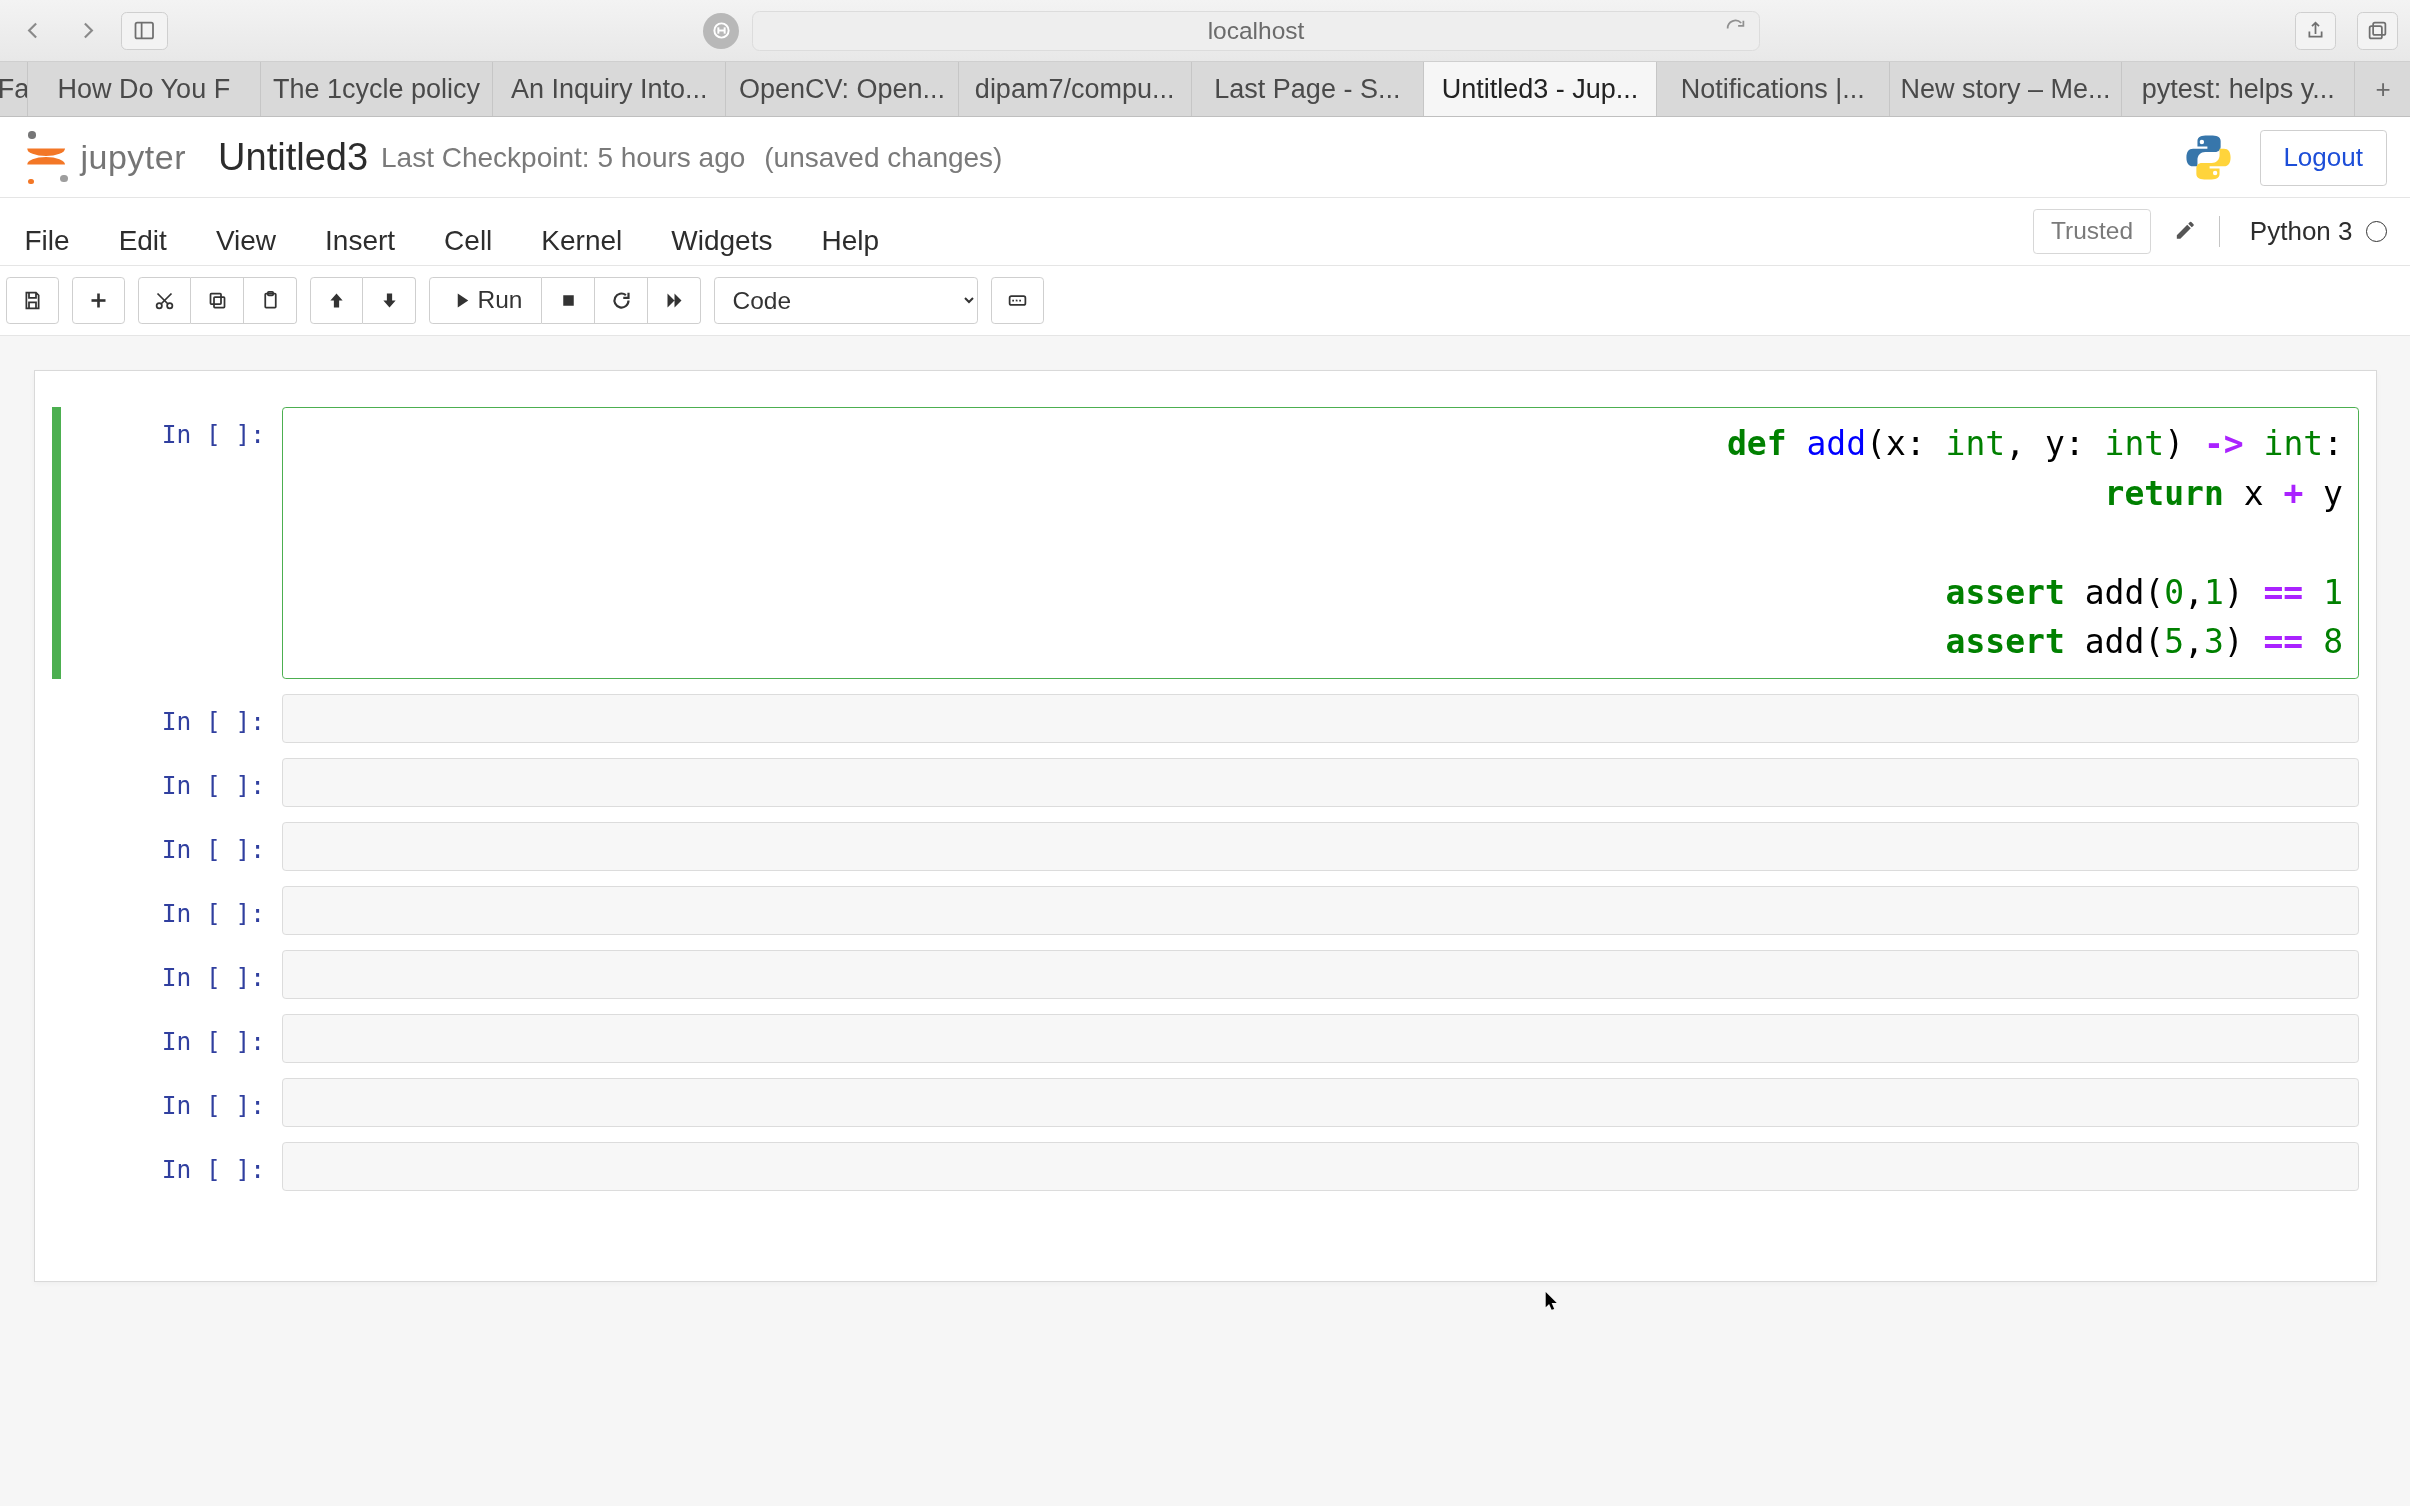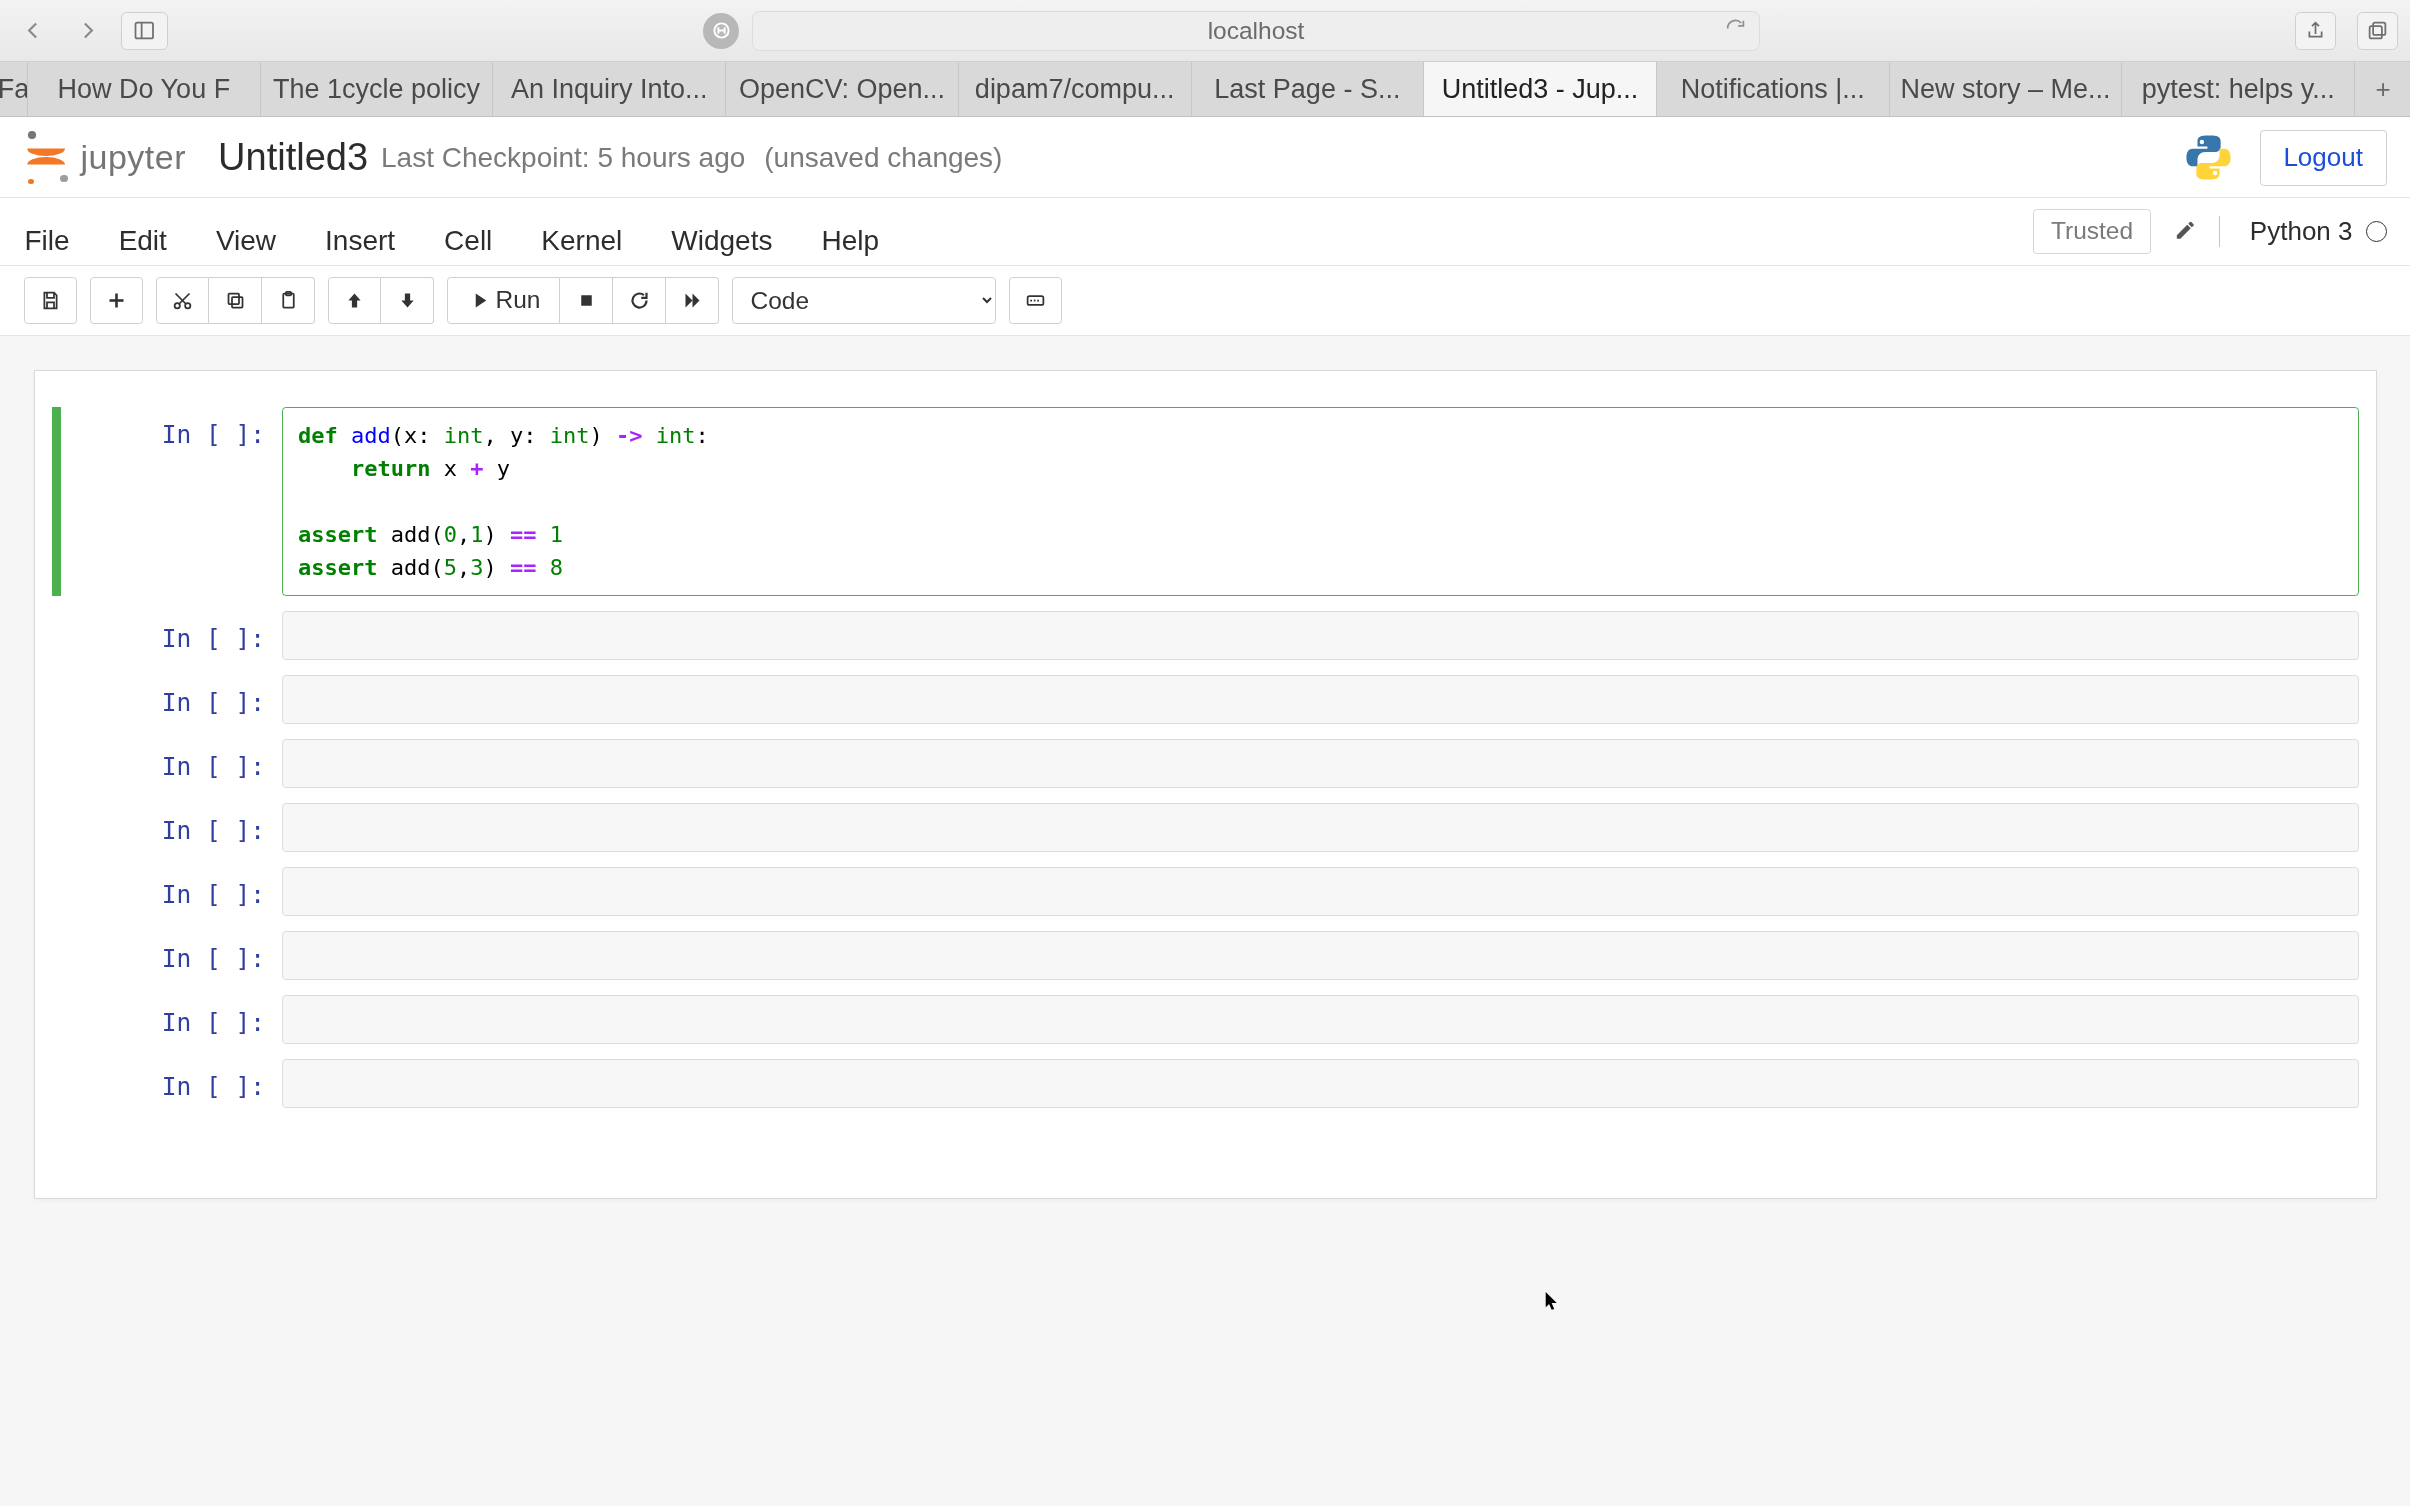--- a/index.html
+++ b/index.html
@@ -47,37 +47,37 @@
 .jp-menubar { background:#fff; border-bottom:0.9px solid #e5e5e5; padding: 0 24.5px; display:flex; align-items:center; height:68px; }
 .jp-menu { display:flex; gap:49px; }
 .jp-menu-item { font-size:28px; color:#2d2d2d;margin-top:20px; }
 .jp-menubar-right { margin-left:auto; display:flex; align-items:center; gap:22.6px; }
 .trusted { border:0.9px solid #d7d7d7; padding:7.5px 17px; font-size:24.5px; color:#7a7a7a; border-radius:3.8px; }
 .pencil-icon { color:#555; }
 .kernel-name { font-size:26px; color:#2d2d2d; border-left:1.9px solid #c5c5c5; padding-left:30px; display:flex; align-items:center; gap:13px; }
 .kernel-ind { width:21px; height:21px; border:1.9px solid #333; border-radius:50%; }
 
 
-.jp-toolbar { background:#fff; border-bottom:0.9px solid #e5e5e5; height:70px; padding: 0 24px; display:flex; align-items:center; gap:13px; }
+.jp-toolbar { background:#fff; border-bottom:0.9px solid #e5e5e5; height:70px; padding: 0 6px; display:flex; align-items:center; gap:13px; }
 .tbtn { width:53px; height:47px; border:0.9px solid #cfcfcf; background:#fff; border-radius:3.8px; display:flex; align-items:center; justify-content:center; color:#333; }
 .tbtn-group { display:flex; }
 .tbtn-group .tbtn { border-radius:0; }
 .tbtn-group .tbtn:first-child { border-radius:3.8px 0 0 3.8px; }
 .tbtn-group .tbtn:last-child { border-radius:0 3.8px 3.8px 0; border-left:none;}
 .tbtn-group .tbtn + .tbtn { border-left:none; }
 .tbtn svg { width:21px; height:21px; }
 .run-btn { width:auto; padding: 0 19px; gap:7.5px; font-size:24.5px; }
 .cell-type { width:264px; height:47px; border:0.9px solid #cfcfcf; border-radius:3.8px; font-size:24.5px; padding:0 13px; background:#fff; color:#333; }
 
 
 .nb-scroll { background:#f6f6f6; padding: 34px; height: calc(1507px - 62px - 55px - 77px - 68px - 70px); overflow:hidden; }
 .nb-container { background:#fff; border:0.9px solid #d9d9d9; box-shadow: 0 1.9px 5.6px rgba(0,0,0,0.04); padding: 21px 17px 75px; }
 .cell { display:flex; margin: 15px 0; }
 .cell .prompt { flex:0 0 230px; text-align:right; font-family: Menlo, Monaco, monospace; color:#303f9f; font-size:24.5px; padding: 13px 17px 0 0; }
-.cell .input-area { flex:1; border:0.9px solid #dcdcdc; background:#f7f7f7; border-radius:3.8px; padding: 11.3px 15px; font-family: Menlo, Monaco, monospace; font-size:22px; line-height:1.5; min-height:49px; }
+.cell .input-area { flex:1; border:0.9px solid #dcdcdc; background:#f7f7f7; border-radius:3.8px; padding: 11.3px 15px; font-family: Menlo, Monaco, monospace; font-size:33px; line-height:1.5; min-height:49px;text-align:right; }
 .cell.selected { position:relative; }
 .cell.selected::before { content:""; position:absolute; left:0; top:0; bottom:0; width:9.4px; background:#4caf50; }
 .cell.selected .input-area { border-color:#4caf50; background:#fff; }
 .kw { color:#008000; font-weight:bold; }
 .fn { color:#0000ff; }
 .ty { color:#008000; }
 .op { color:#aa22ff; font-weight:bold; }
 .num { color:#008000; }
 .cursor-ptr { position:absolute; width:17px; height:21px; pointer-events:none; }
 </style>

